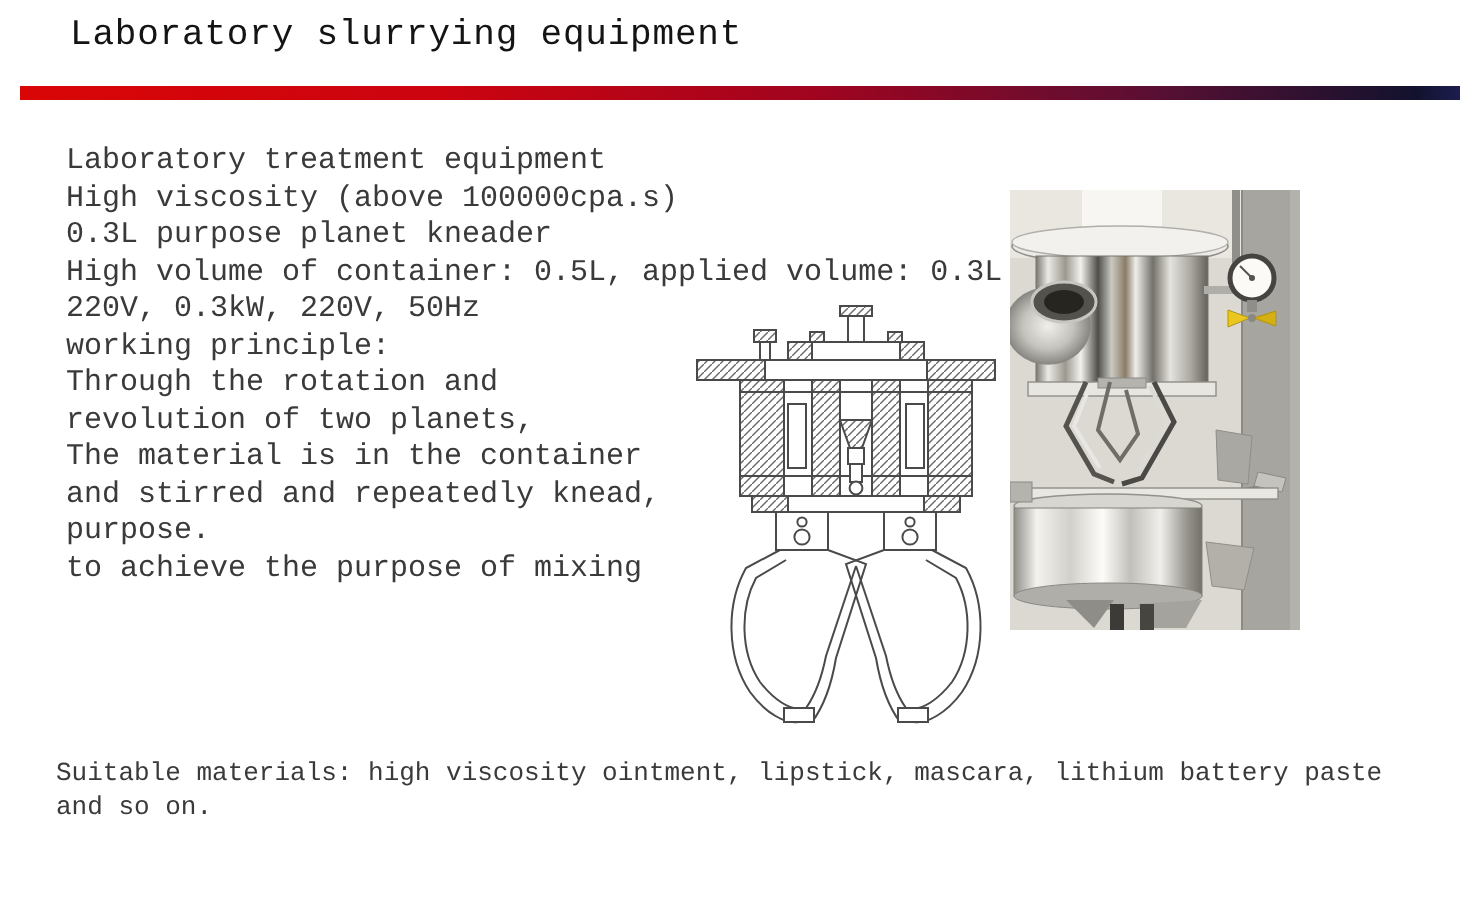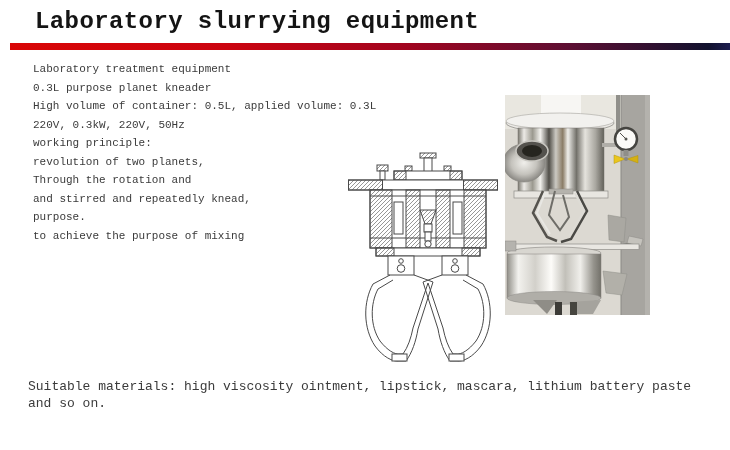--- a/index.html
+++ b/index.html
@@ -3,53 +3,55 @@
 <meta charset="utf-8">
 <style>
   html,body{margin:0;padding:0;}
   body{
     width:730px;height:450px;position:relative;background:#ffffff;
     font-family:"Liberation Mono","DejaVu Sans Mono",monospace;
     color:#3a3a3a;overflow:hidden;
   }
   .page-title{
     position:absolute;left:35px;top:8px;
-    font-size:24px;font-weight:bold;color:#141414;
+    font-size:18px;font-weight:normal;color:#141414;
     letter-spacing:0.4px;white-space:nowrap;
   }
   .divider{
     position:absolute;left:10px;top:43px;width:720px;height:7px;
     background:linear-gradient(90deg,#d90606,#12122e);
   }
   .specs{
-    position:absolute;left:33px;top:60px;
-    font-size:11px;line-height:18.5px;white-space:nowrap;
+    position:absolute;left:33px;top:72px;
+    font-size:15px;line-height:18.5px;white-space:nowrap;
   }
   .footer{
     position:absolute;left:28px;top:378px;
     font-size:13px;line-height:17px;white-space:nowrap;
   }
   .diagram{position:absolute;left:348px;top:150px;width:150px;height:218px;}
   .photo{position:absolute;left:505px;top:95px;width:145px;height:220px;}
   svg{display:block;}
 </style>
 </head>
 <body>
 
 <div class="page-title">Laboratory slurrying equipment</div>
 <div class="divider" style="background: linear-gradient(90deg, rgb(217, 6, 6) 0%, rgb(203, 4, 16) 30%, rgb(161, 4, 31) 55%, rgb(92, 15, 51) 78%, rgb(18, 18, 46) 97%, rgb(29, 29, 79) 100%);"></div>
 
 <div class="specs">
   <div>Laboratory treatment equipment</div>
+  <div>High viscosity (above 100000cpa.s)</div>
   <div>0.3L purpose planet kneader</div>
   <div>High volume of container: 0.5L, applied volume: 0.3L</div>
   <div>220V, 0.3kW, 220V, 50Hz</div>
   <div>working principle:</div>
+  <div>Through the rotation and</div>
   <div>revolution of two planets,</div>
-  <div>Through the rotation and</div>
+  <div>The material is in the container</div>
   <div>and stirred and repeatedly knead,</div>
   <div>purpose.</div>
   <div>to achieve the purpose of mixing</div>
 </div>
 
 <div class="diagram">
   <svg viewBox="0 0 150 218" width="150" height="218">
     <defs>
       <pattern id="h1" patternUnits="userSpaceOnUse" width="4" height="4">
         <path d="M0,4 L4,0" stroke="#6a6a6a" stroke-width="0.7"></path>

